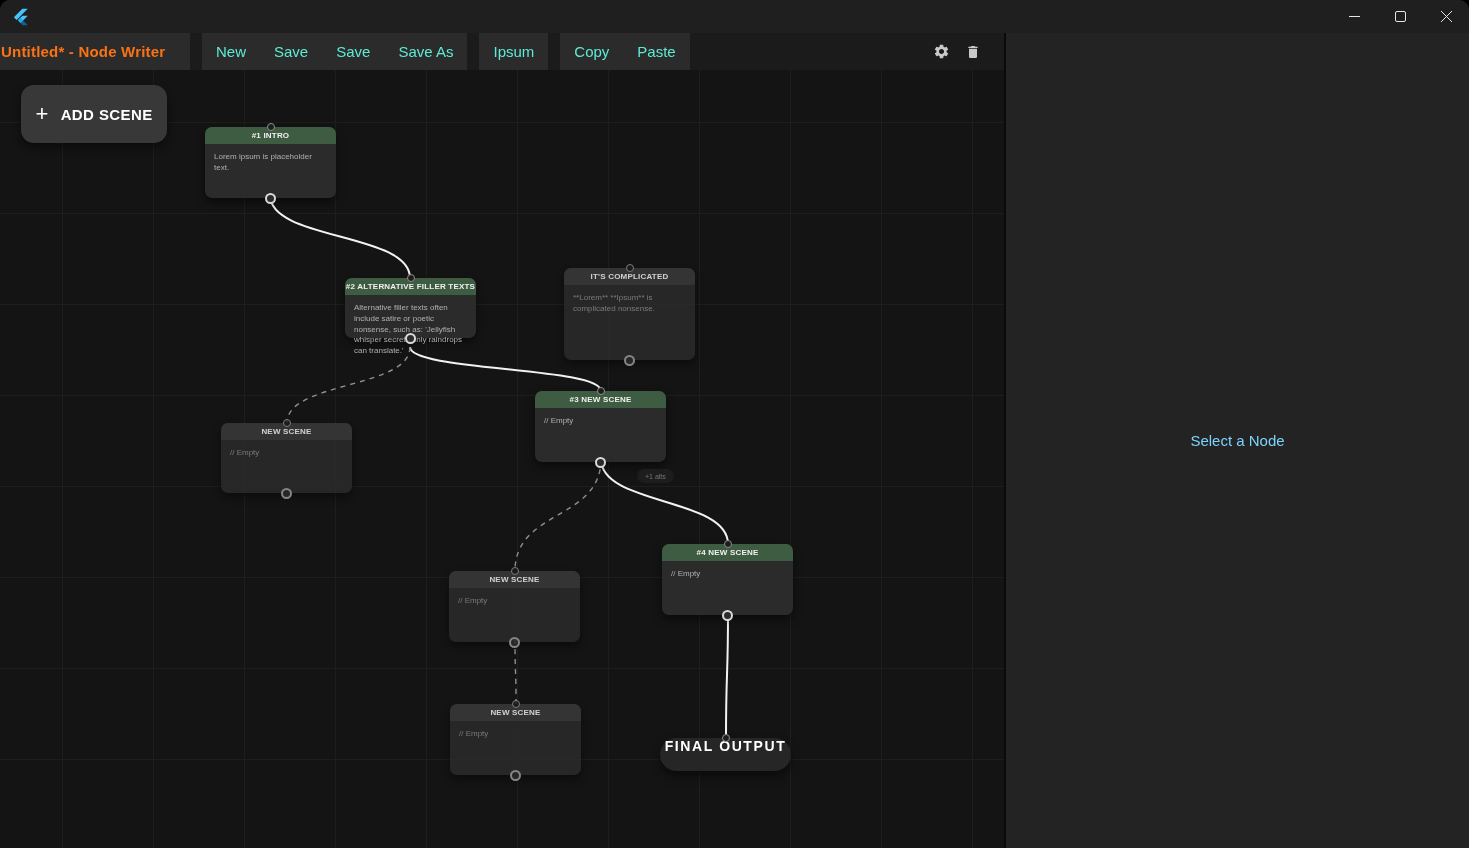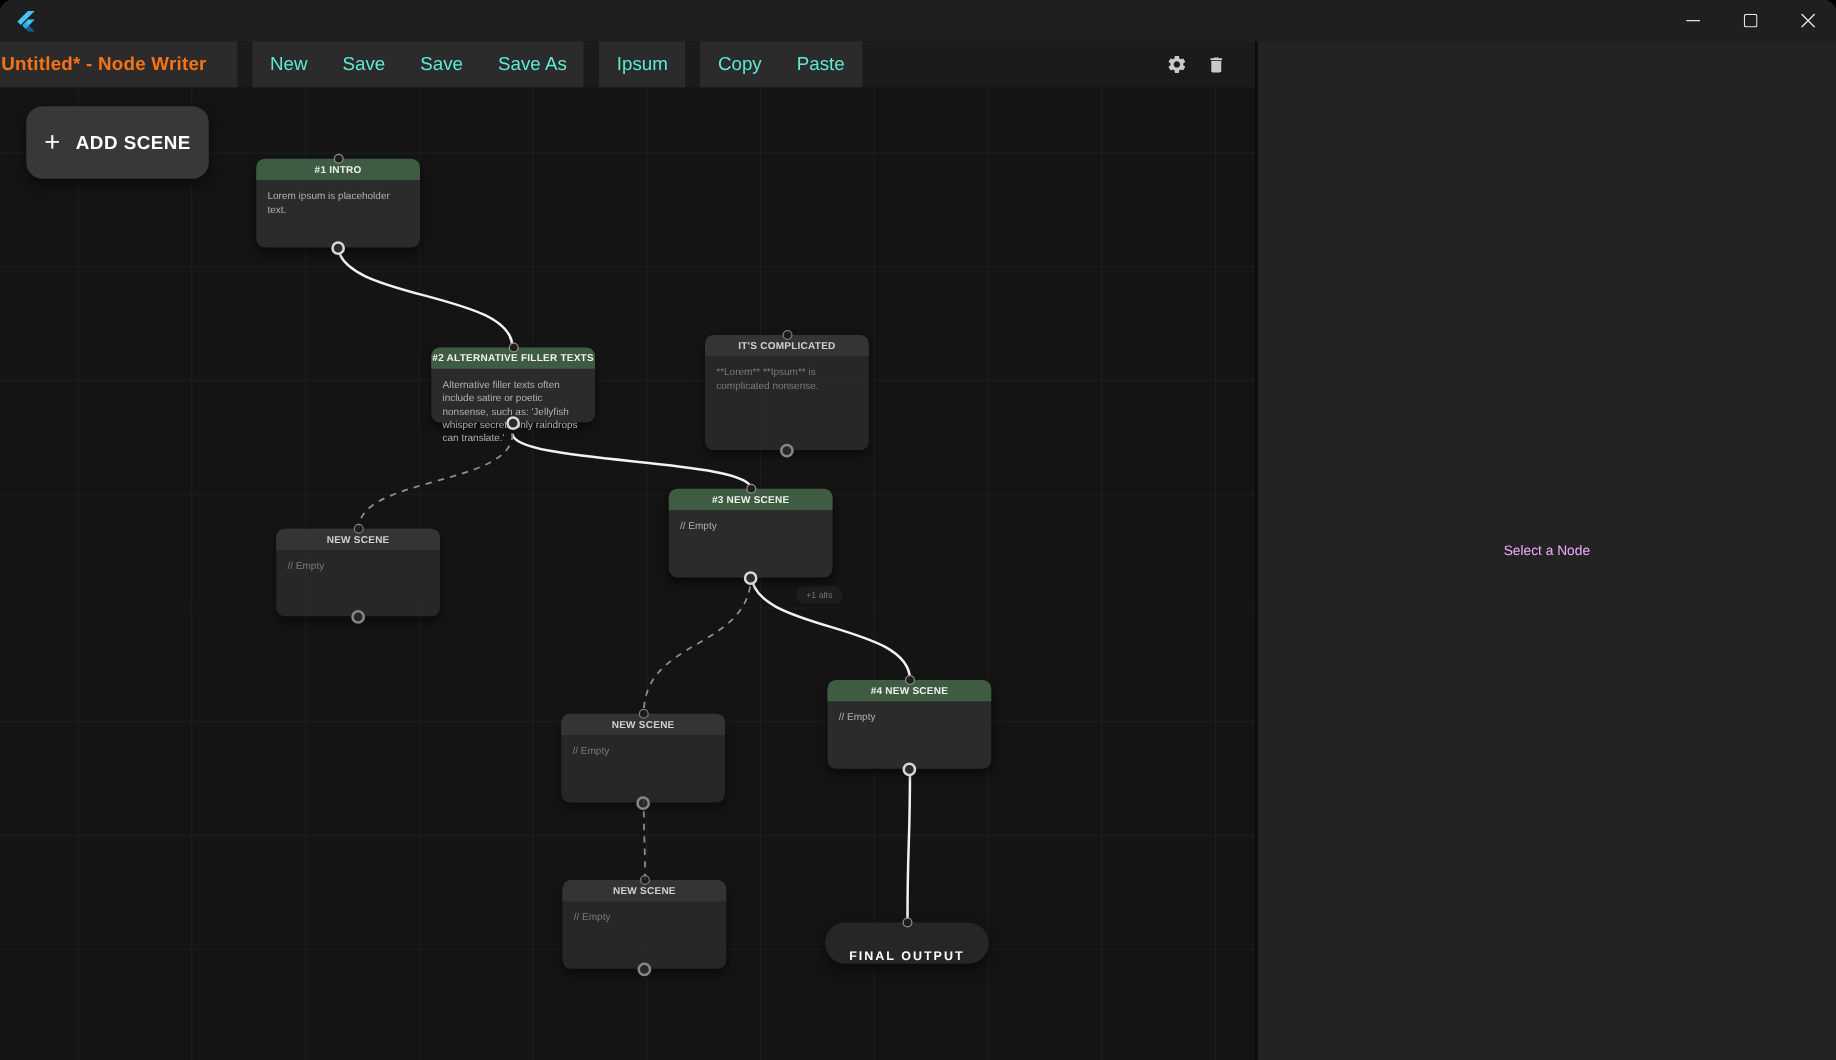--- a/index.html
+++ b/index.html
@@ -84,34 +84,34 @@
   .port-in {
     width:8px; height:8px; top:-4px; margin-left:-4px; border:1.5px solid #8f8f8f;
   }
   .port-out {
     width:11px; height:11px; bottom:-6px; margin-left:-6px; border:2px solid #d9d9d9;
     background:#2b2b2b;
   }
   .node.dim .port-out { border-color:#9a9a9a; }
   .node-pill {
     position:absolute; z-index:2; border-radius:17px; background:#262626;
-    display:flex; align-items:flex-end; justify-content:center;
-    color:#fff; font-size:10px; font-weight:bold; letter-spacing:1.6px;
+    display:flex; align-items:flex-start; justify-content:center;
+    color:#fff; font-size:14px; font-weight:bold; letter-spacing:1.6px;
     box-shadow:0 5px 10px rgba(0,0,0,.5);
   }
   .alts-badge {
     position:absolute; z-index:3; height:14px; padding:0 8px; border-radius:7px;
     background:#1d1d1d; color:#767676; font-size:7px; display:flex; align-items:center;
   }
   
   .inspector {
     width:465px; background:#232323; border-left:2px solid #0a0a0a;
     display:flex; align-items:center; justify-content:center;
   }
-  .inspector-empty { color:#f0abfc; font-size:11px; }
+  .inspector-empty { color:#7dd3fc; font-size:15px; }
 </style>
 </head>
 <body>
 
 <div class="window">
 
   <div class="titlebar">
     <svg class="app-logo" viewBox="0 0 24 24">
       <polygon points="13.8,1 2.5,12.3 6.1,15.9 21,1" fill="#47c5fb"></polygon>
       <polygon points="14,10.2 7.9,16.3 11.5,19.9 21,10.2" fill="#47c5fb"></polygon>

